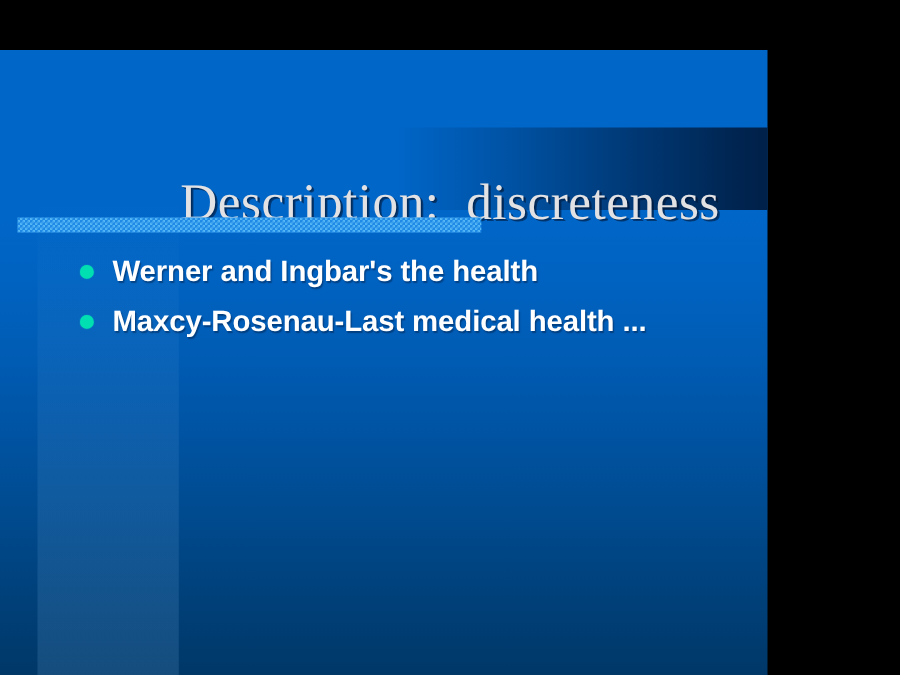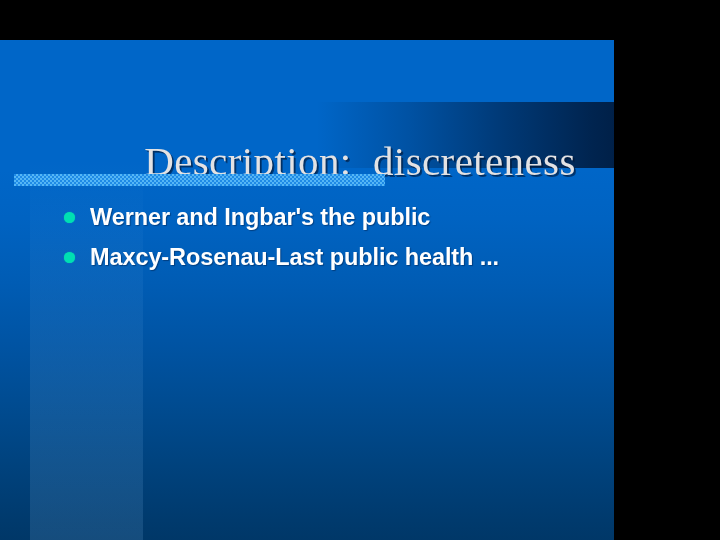--- a/index.html
+++ b/index.html
@@ -157,26 +157,26 @@
   <div id="title-band"></div>
 
   <h1 id="title">Description:  discreteness</h1>
 
   <div id="title-rule"></div>
 
   <div id="bullets">
 
     <div class="bullet-row">
       <span class="bullet-dot"></span>
-      <span class="bullet-text">Werner and Ingbar's the public</span>
+      <span class="bullet-text">Werner and Ingbar's the health</span>
     </div>
 
 
     <div class="bullet-row">
       <span class="bullet-dot"></span>
-      <span class="bullet-text">Maxcy-Rosenau-Last public health ...</span>
+      <span class="bullet-text">Maxcy-Rosenau-Last medical health ...</span>
     </div>
 
   </div>
 
   <div id="bottom-bar"></div>
 
 </div>
 
 </body></html>

